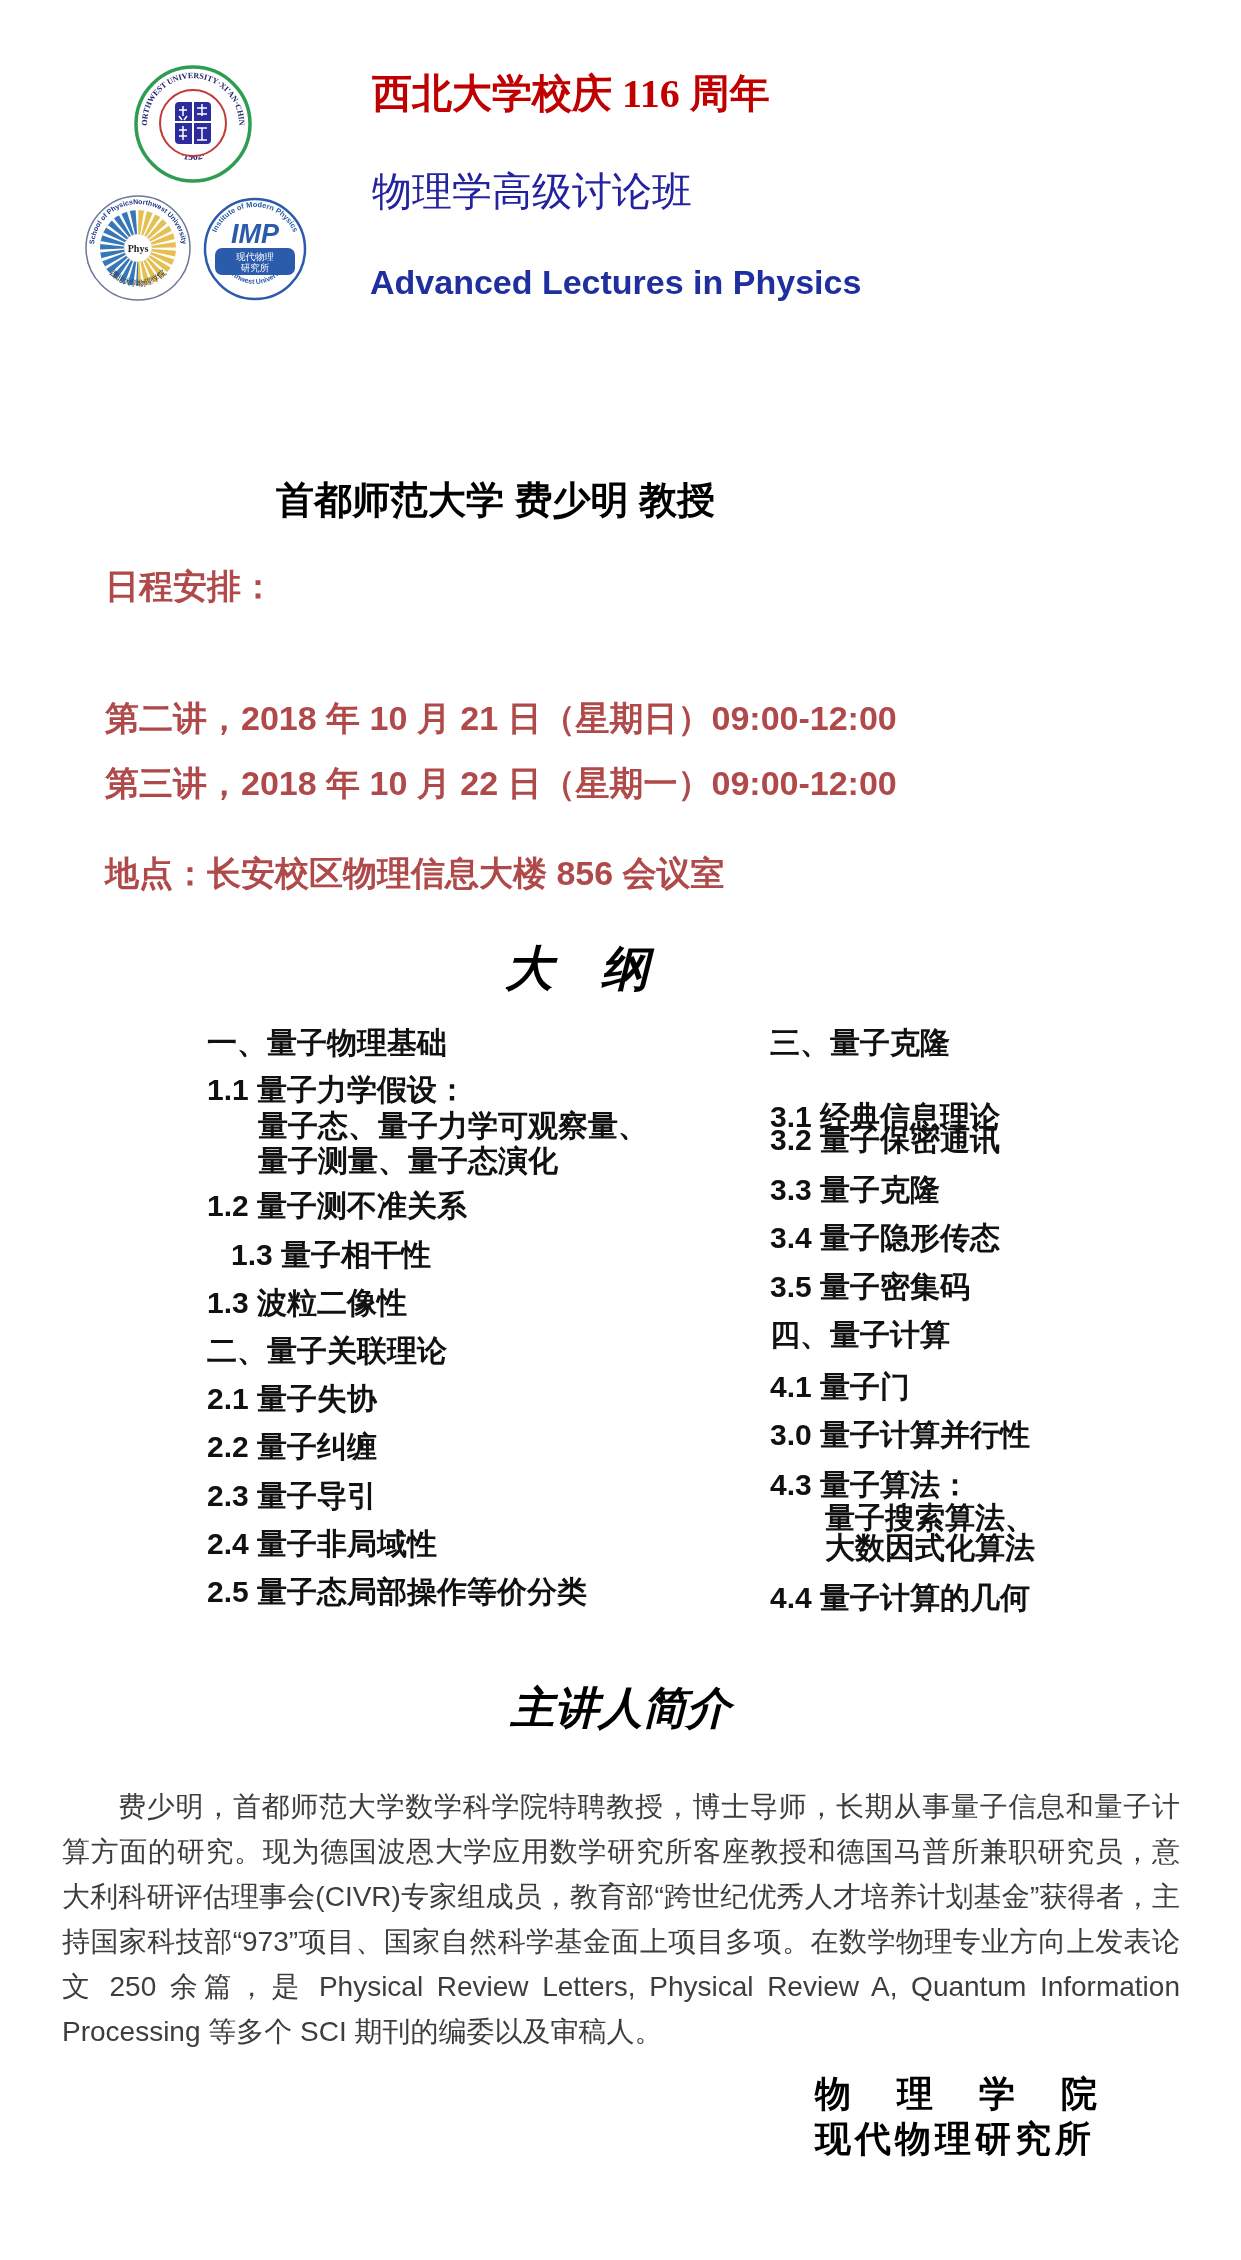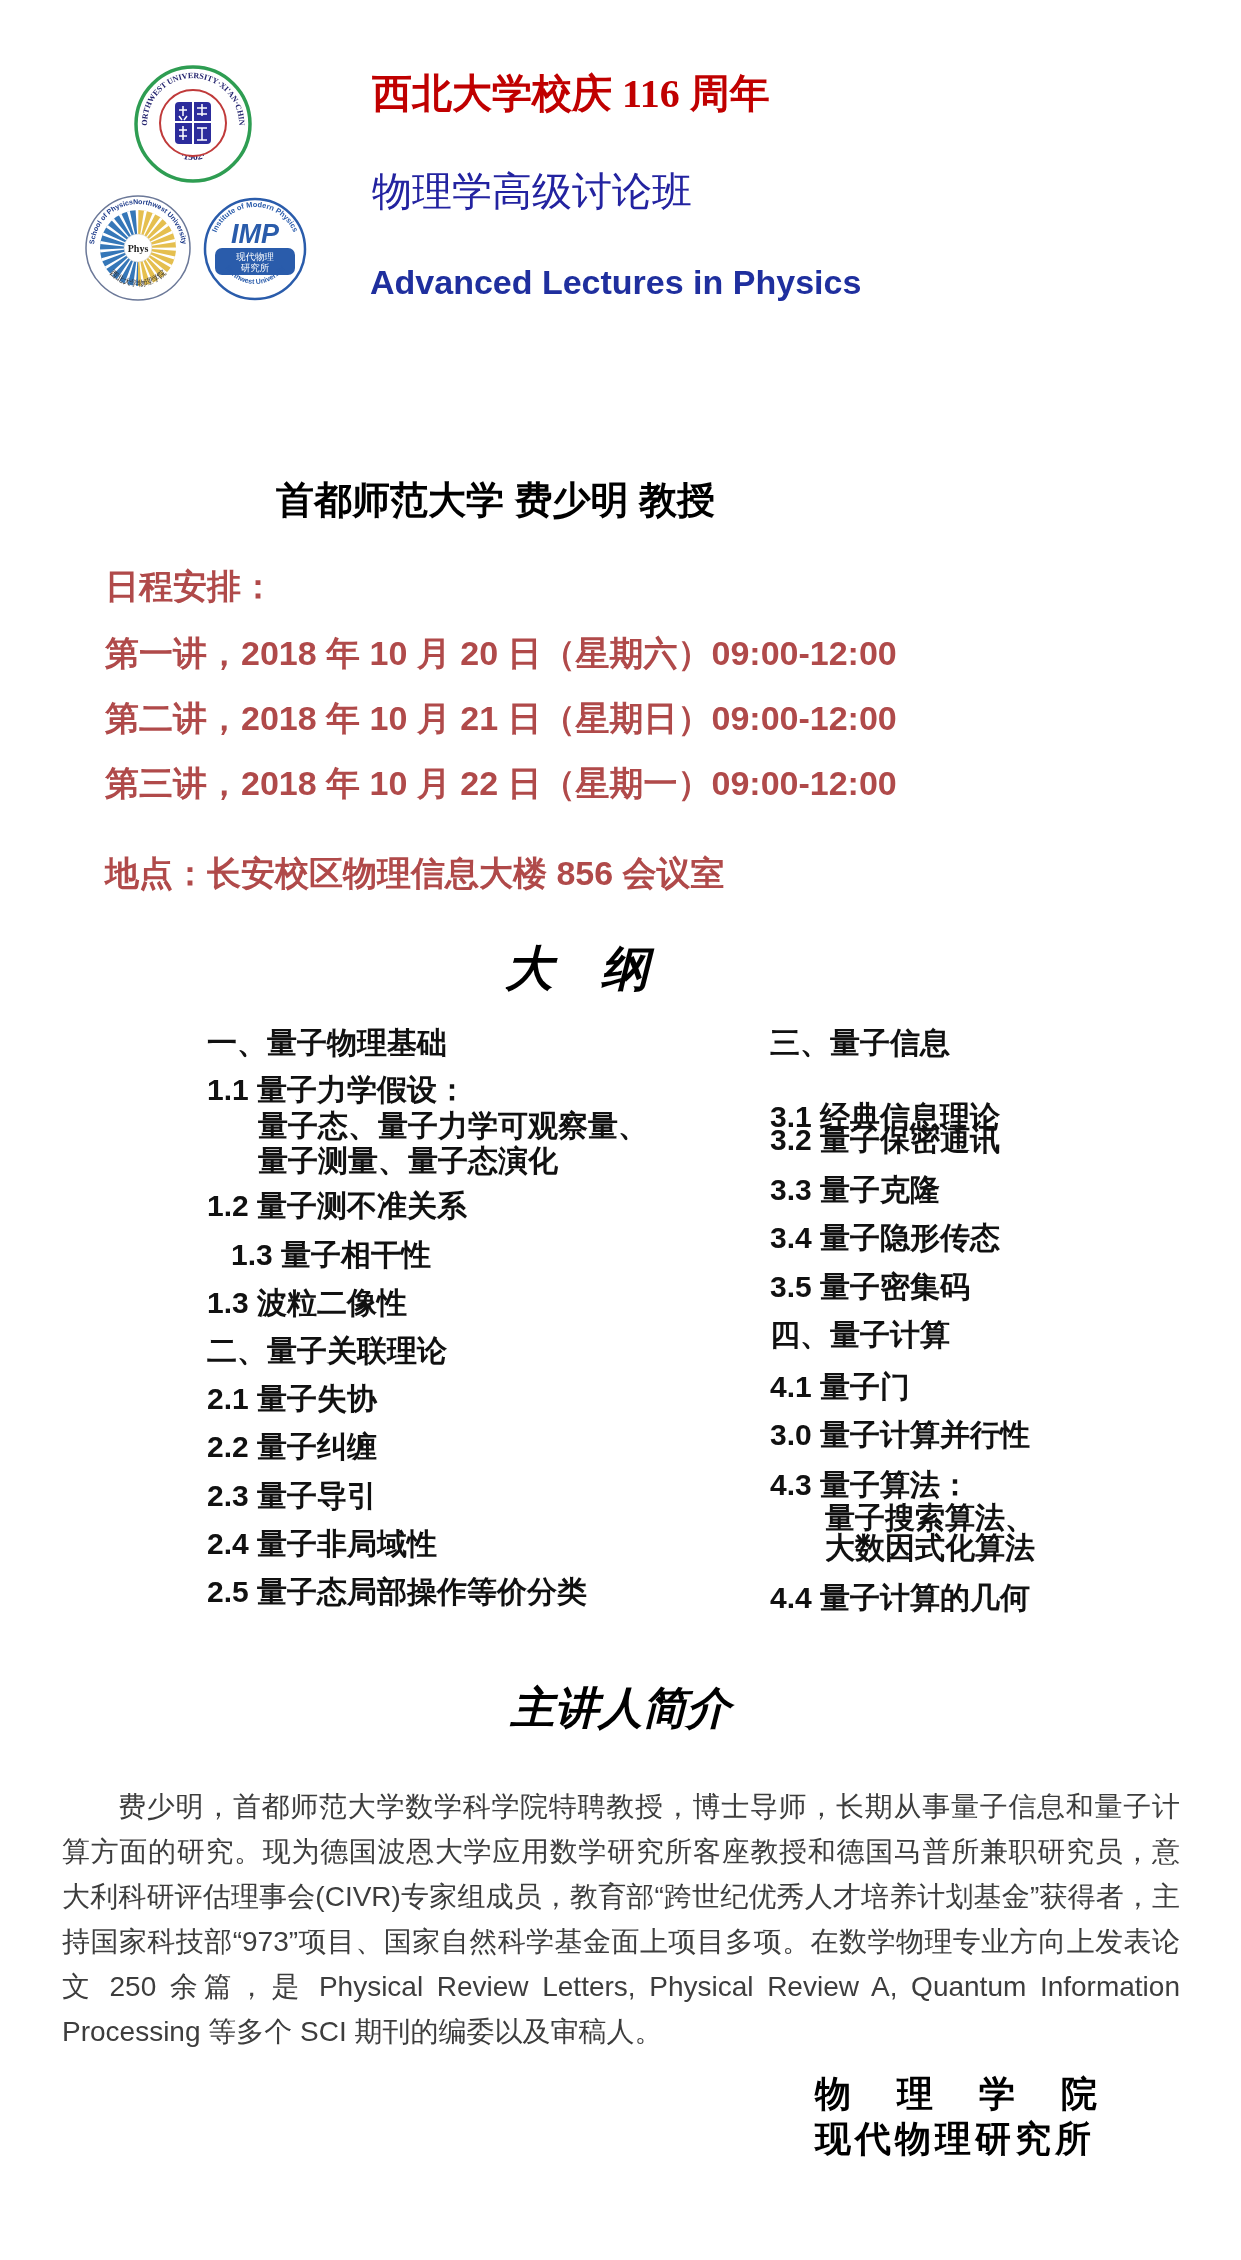--- a/index.html
+++ b/index.html
@@ -107,42 +107,41 @@
     </text>
   </svg>
 
   <div class="abs anniv">西北大学校庆 116 周年</div>
   <div class="abs series-en">Advanced Lectures in Physics</div>
   <div class="abs series-cn">物理学高级讨论班</div>
 
   <div class="abs speaker">首都师范大学  费少明  教授</div>
 
   <div class="abs sched" style="top:566px;">日程安排：</div>
-  <div class="abs sched" style="top:633px;">第一讲，2018 年 10 月 20 日（星期六）09:00-12:00</div>
   <div class="abs sched" style="top:698px;">第二讲，2018 年 10 月 21 日（星期日）09:00-12:00</div>
   <div class="abs sched" style="top:763px;">第三讲，2018 年 10 月 22 日（星期一）09:00-12:00</div>
   <div class="abs sched" style="top:853px;">地点：长安校区物理信息大楼 856 会议室</div>
 
   <div class="abs callig outline-h">大　纲</div>
 
   <div class="abs oitem" style="top:1025px;left:207px;">一、量子物理基础</div>
   <div class="abs oitem" style="top:1072px;left:207px;">1.1 量子力学假设：</div>
   <div class="abs oitem" style="top:1108px;left:258px;">量子态、量子力学可观察量、</div>
   <div class="abs oitem" style="top:1143px;left:258px;">量子测量、量子态演化</div>
   <div class="abs oitem" style="top:1188px;left:207px;">1.2 量子测不准关系</div>
   <div class="abs oitem" style="top:1237px;left:207px;margin-left:24px;">1.3 量子相干性</div>
   <div class="abs oitem" style="top:1285px;left:207px;">1.3 波粒二像性</div>
   <div class="abs oitem" style="top:1333px;left:207px;">二、量子关联理论</div>
   <div class="abs oitem" style="top:1381px;left:207px;">2.1 量子失协</div>
   <div class="abs oitem" style="top:1429px;left:207px;">2.2 量子纠缠</div>
   <div class="abs oitem" style="top:1478px;left:207px;">2.3 量子导引</div>
   <div class="abs oitem" style="top:1526px;left:207px;">2.4 量子非局域性</div>
   <div class="abs oitem" style="top:1574px;left:207px;">2.5 量子态局部操作等价分类</div>
 
-  <div class="abs oitem" style="top:1025px;left:770px;">三、量子信息</div>
+  <div class="abs oitem" style="top:1025px;left:770px;">三、量子克隆</div>
   <div class="abs oitem" style="top:1099px;left:770px;">3.1 经典信息理论</div>
   <div class="abs oitem" style="top:1122px;left:770px;">3.2 量子保密通讯</div>
   <div class="abs oitem" style="top:1172px;left:770px;">3.3 量子克隆</div>
   <div class="abs oitem" style="top:1220px;left:770px;">3.4 量子隐形传态</div>
   <div class="abs oitem" style="top:1269px;left:770px;">3.5 量子密集码</div>
   <div class="abs oitem" style="top:1317px;left:770px;">四、量子计算</div>
   <div class="abs oitem" style="top:1369px;left:770px;">4.1 量子门</div>
   <div class="abs oitem" style="top:1417px;left:770px;">3.0 量子计算并行性</div>
   <div class="abs oitem" style="top:1467px;left:770px;">4.3 量子算法：</div>
   <div class="abs oitem" style="top:1500px;left:825px;">量子搜索算法、</div>

